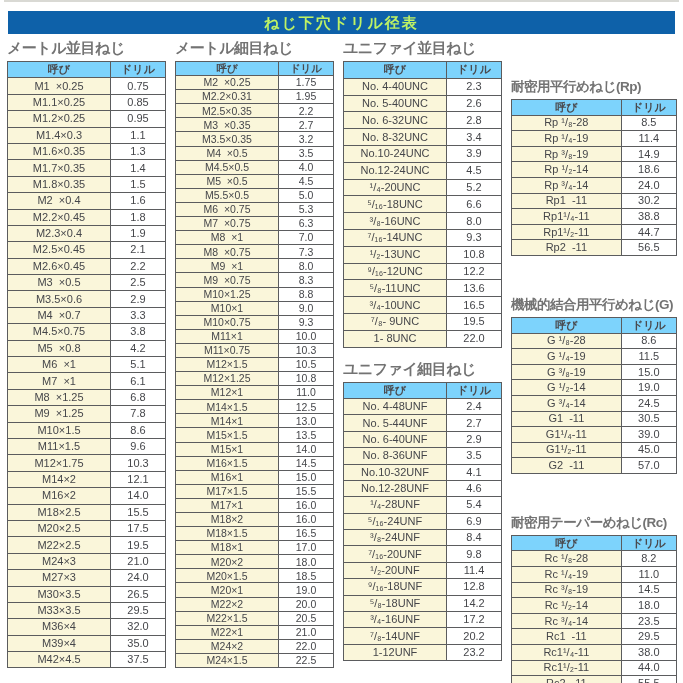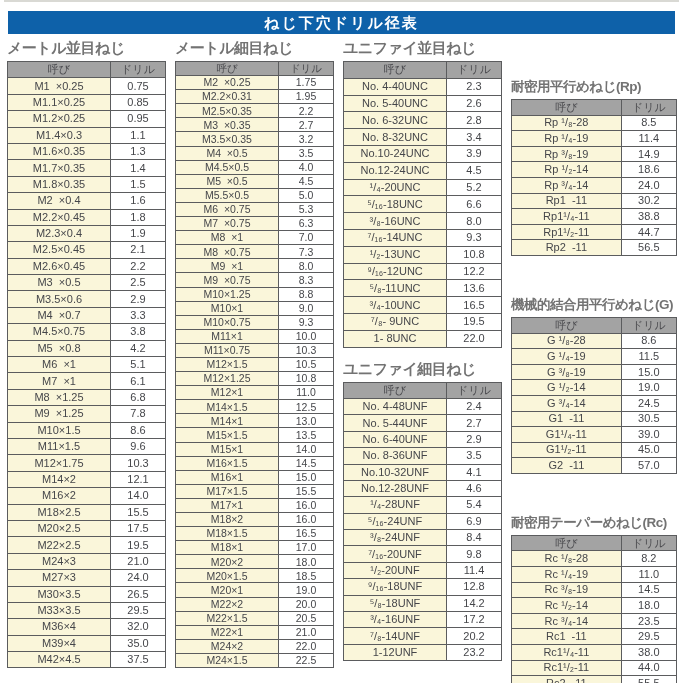--- a/index.html
+++ b/index.html
@@ -3,40 +3,40 @@
 <meta charset="utf-8">
 <style>
   html,body{margin:0;padding:0;background:#fff;}
   body{
     width:683px;height:683px;overflow:hidden;position:relative;
     font-family:"Liberation Sans","DejaVu Sans",sans-serif;
     -webkit-font-smoothing:antialiased;
   }
   .scan-edge{height:2px;background:#d9d9d4;margin:0 4px 9px 4px;}
   .banner{
-    margin:0 8px 4px 8px;height:23px;background:#0e61a9;color:#ffffff;
+    margin:0 8px 4px 8px;height:23px;background:#0e61a9;color:#bef264;
     font-weight:bold;font-size:15px;line-height:23px;text-align:center;letter-spacing:2px;
   }
   .columns{display:flex;align-items:flex-start;padding:0 7px;}
   .col{flex:0 0 auto;}
   .col1,.col2,.col3{width:159px;margin-right:9px;}
   .col4{width:166px;margin-right:0;}
   .section-title{
     font-weight:bold;font-size:15px;color:#737373;white-space:nowrap;
     margin:1px 0 3px 0;letter-spacing:-0.5px;
   }
   .col4 .section-title{font-size:13.5px;margin-top:40px;}
   .gap-title{margin-top:12px;}
   table{border-collapse:collapse;table-layout:fixed;width:100%;}
   table.bordered{border:1.5px solid #515256;}
   th,td{
     border:1px solid #5b5c5e;text-align:center;vertical-align:middle;
     color:#45464a;padding:0 1px;white-space:pre;overflow:hidden;line-height:1;
   }
-  th{background:#a3a3a3;font-weight:normal;color:#4a4a4e;}
+  th{background:#7dd3fc;font-weight:bold;color:#4a4a4e;}
   td.name{background:#faf6da;}
   td.drill{background:#ffffff;}
   
   .t-c1 th,.t-c1 td{height:15.4px;font-size:11px;}
   .t-c2 th,.t-c2 td{height:13.1px;font-size:10.5px;}
   .t-c3a th,.t-c3a td{height:15.8px;font-size:11px;}
   .t-c3b th,.t-c3b td{height:15.4px;font-size:11px;}
   .t-c4 th,.t-c4 td{height:14.6px;font-size:11px;}
   .c-name{width:103px;}
   .c-drill{width:55px;}

